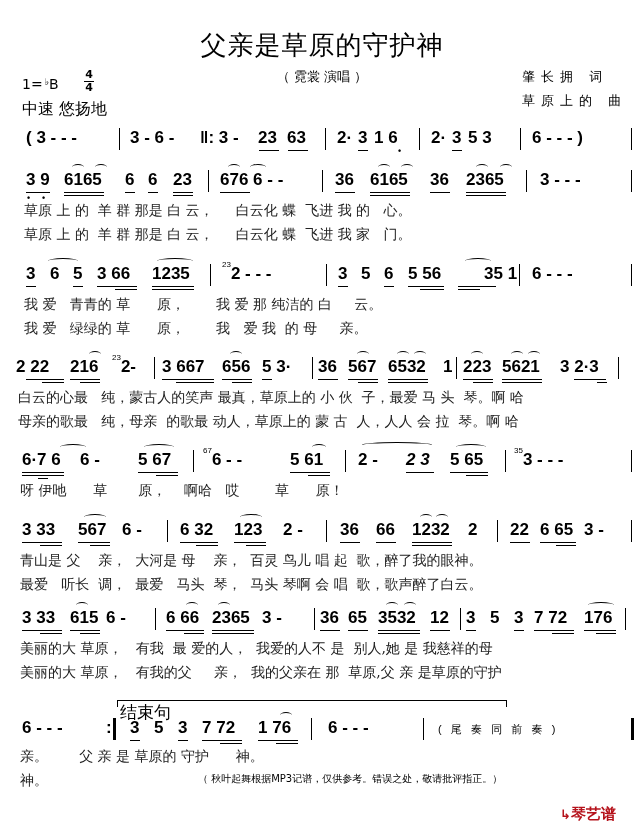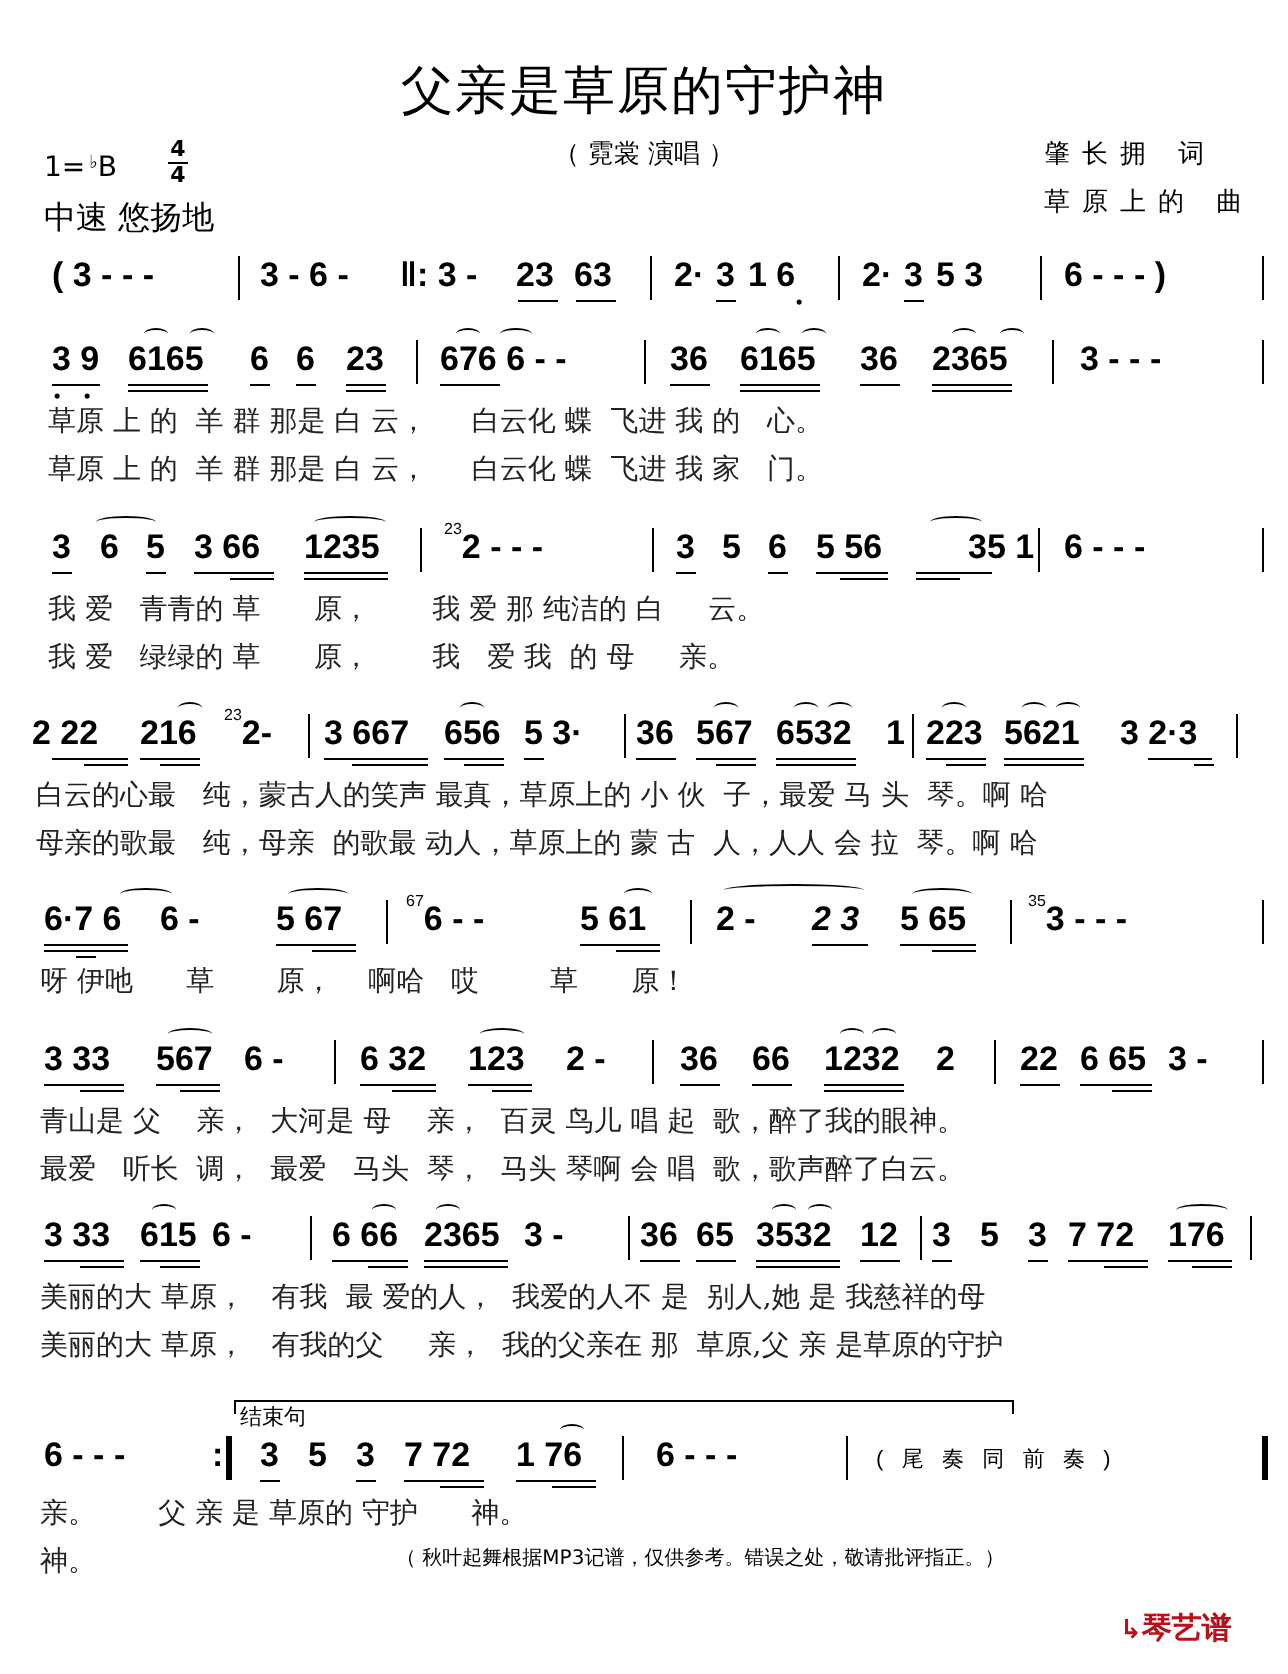--- a/index.html
+++ b/index.html
@@ -329,21 +329,21 @@
       <div class="ul1" style="left:596px; top:27px; width:20px;"></div>
     <div class="arc" style="left:588px; top:-4px; width:26px;"></div>
     <div class="bar" style="left:625px;"></div>
   </div>
   <div class="lyric" style="top:34px; left:20px;">美丽的大 草原，   有我  最 爱的人，  我爱的人不 是  别人,她 是 我慈祥的母</div>
   <div class="lyric" style="top:58px; left:20px;">美丽的大 草原，   有我的父     亲，  我的父亲在 那  草原,父 亲 是草原的守护</div>
 </div>
 
 <div class="row" style="top:700px;">
   <div class="endbracket" style="left:117px; top:0; width:388px;"></div>
-  <div class="abs" style="left:120px; top:1px; font-size:11px;">结束句</div>
+  <div class="abs" style="left:120px; top:1px; font-size:17px;">结束句</div>
   <div class="notes" style="top:16px;">
     <span class="n" style="left:22px;">6 - - -</span>
     <span class="n" style="left:106px;">:</span>
     <div class="thick" style="left:113px; top:2px; height:22px;"></div>
     <span class="n" style="left:130px;">3</span>
       <div class="ul1" style="left:130px; top:24px; width:10px;"></div>
     <span class="n" style="left:154px;">5</span>
     <span class="n" style="left:178px;">3</span>
       <div class="ul1" style="left:178px; top:24px; width:10px;"></div>
     <span class="n" style="left:202px;">7 72</span>

